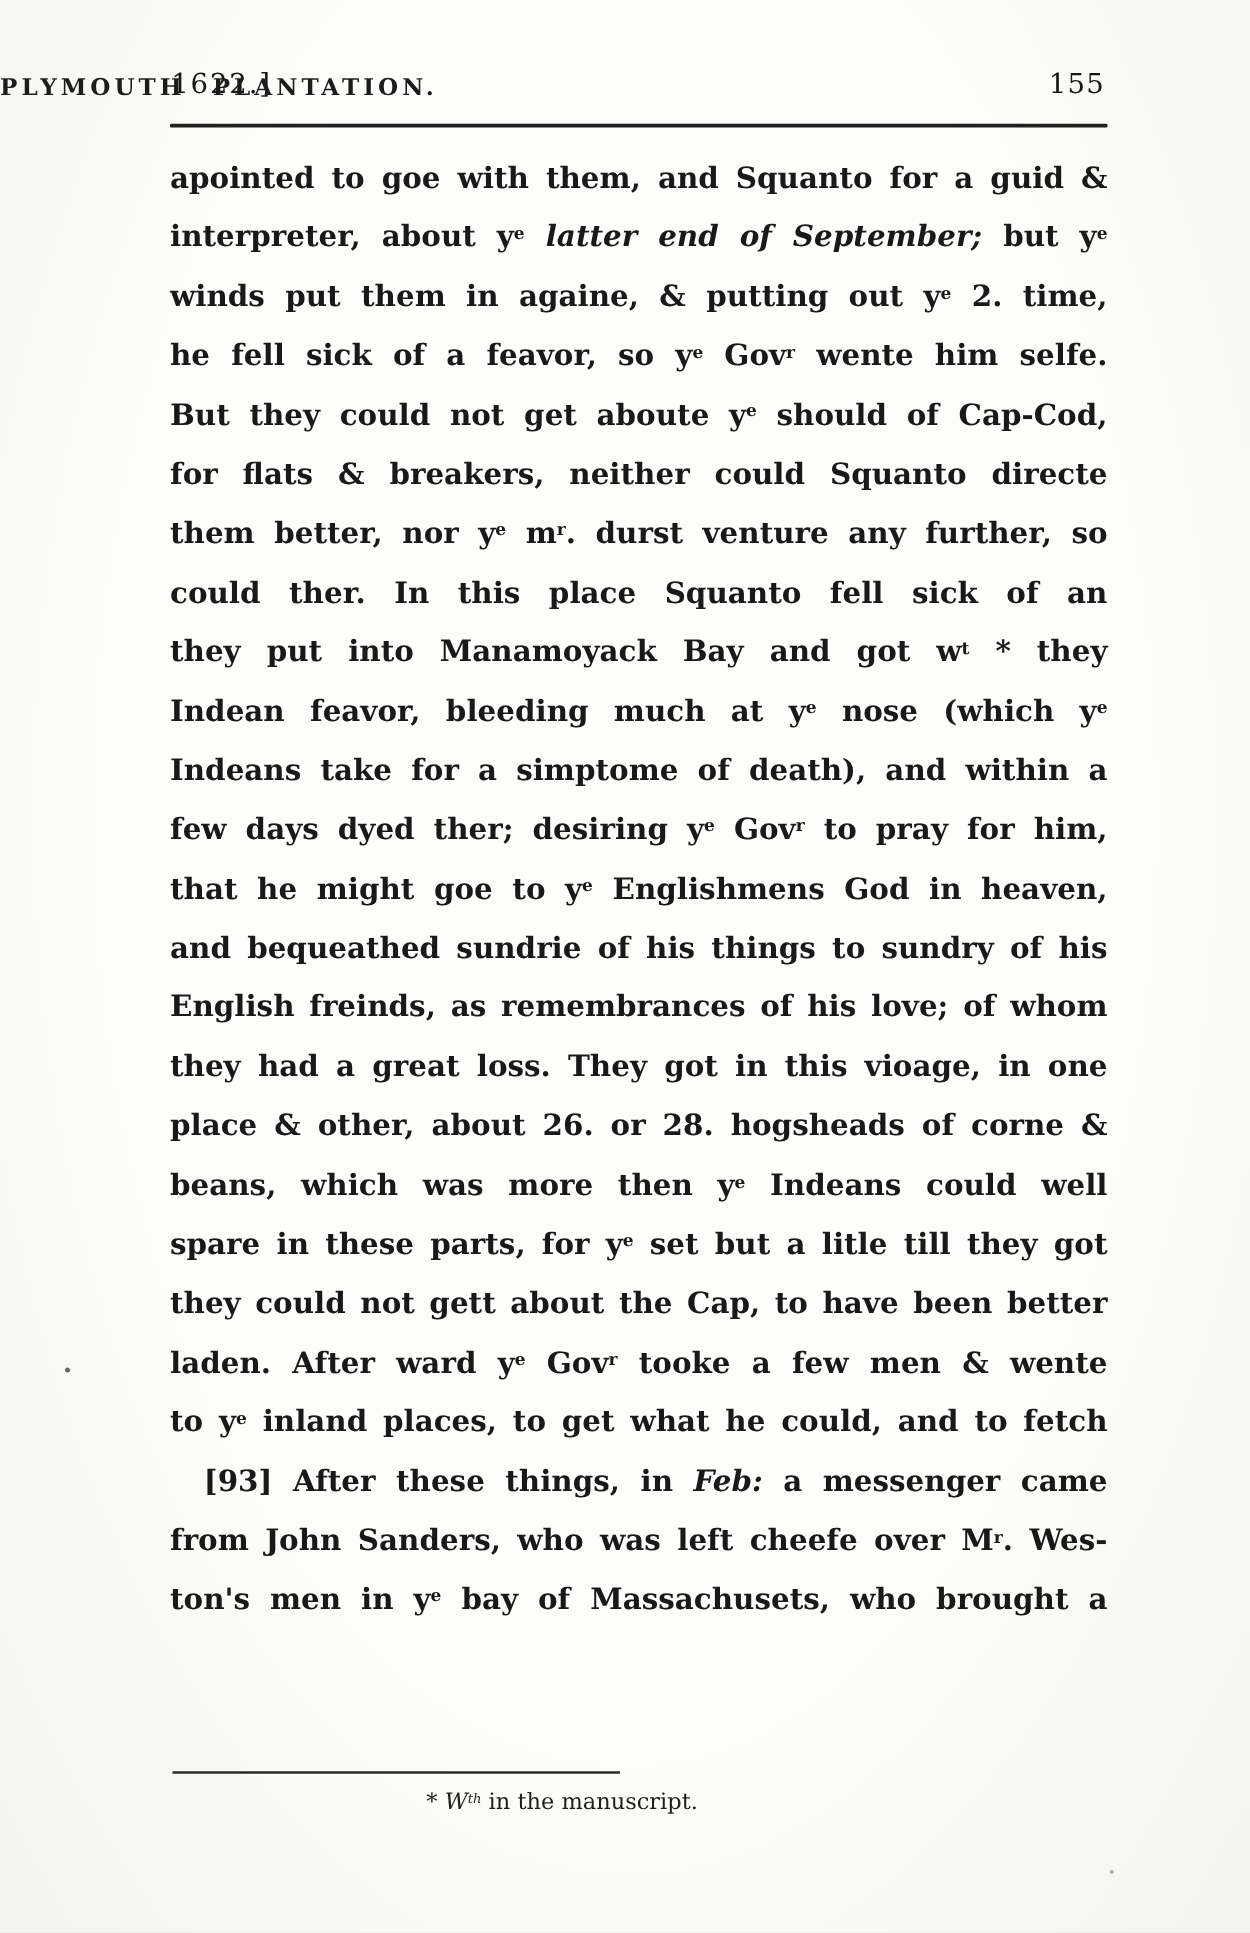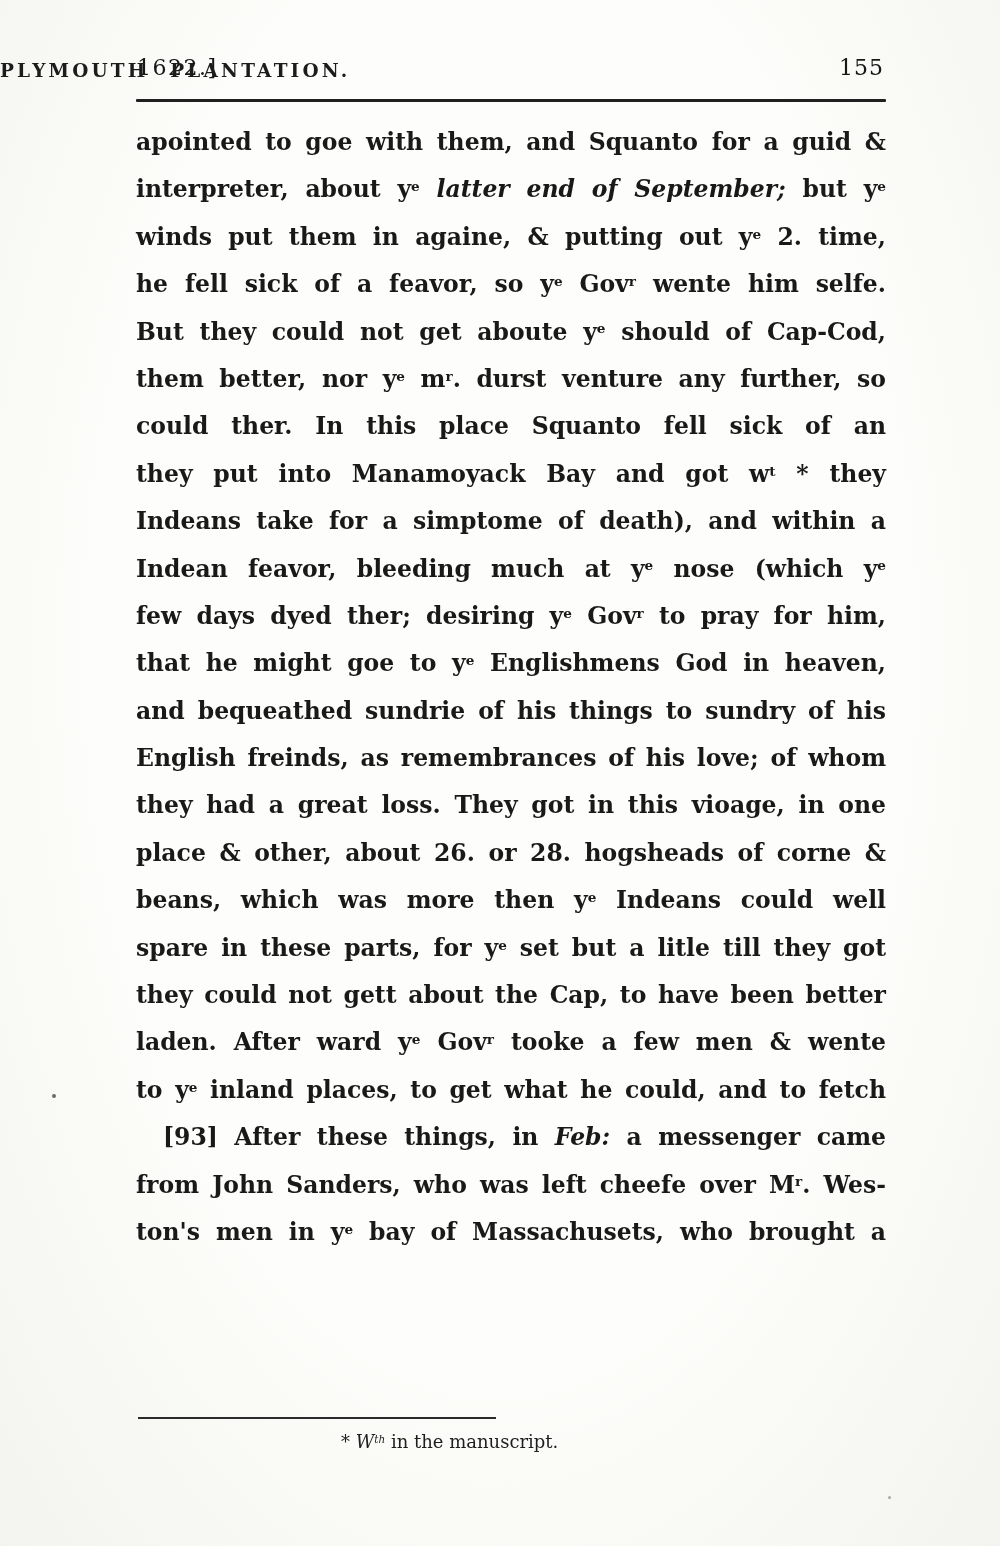--- a/index.html
+++ b/index.html
@@ -87,25 +87,26 @@
   </header>
 
   <div class="header-rule"></div>
 
   <main class="body-text">
       <div class="text-line"><span>apointed to goe with them, and Squanto for a guid &amp;</span></div>
       <div class="text-line"><span>interpreter, about y<sup>e</sup> </span><i>latter end of September;</i><span> but y<sup>e</sup></span></div>
       <div class="text-line"><span>winds put them in againe, &amp; putting out y<sup>e</sup> 2. time,</span></div>
       <div class="text-line"><span>he fell sick of a feavor, so y<sup>e</sup> Gov<sup>r</sup> wente him selfe.</span></div>
       <div class="text-line"><span>But they could not get aboute y<sup>e</sup> should of Cap-Cod,</span></div>
+      <div class="text-line"><span>for flats &amp; breakers, neither could Squanto directe</span></div>
       <div class="text-line"><span>them better, nor y<sup>e</sup> m<sup>r</sup>. durst venture any further, so</span></div>
       <div class="text-line"><span>could ther.  In this place Squanto fell sick of an</span></div>
       <div class="text-line"><span>they put into Manamoyack Bay and got w<sup>t</sup> * they</span></div>
+      <div class="text-line"><span>Indean feavor, bleeding much at y<sup>e</sup> nose (which y<sup>e</sup></span></div>
       <div class="text-line"><span>Indeans take for a simptome of death), and within a</span></div>
-      <div class="text-line"><span>Indean feavor, bleeding much at y<sup>e</sup> nose (which y<sup>e</sup></span></div>
       <div class="text-line"><span>few days dyed ther; desiring y<sup>e</sup> Gov<sup>r</sup> to pray for him,</span></div>
       <div class="text-line"><span>that he might goe to y<sup>e</sup> Englishmens God in heaven,</span></div>
       <div class="text-line"><span>and bequeathed sundrie of his things to sundry of his</span></div>
       <div class="text-line"><span>English freinds, as remembrances of his love; of whom</span></div>
       <div class="text-line"><span>they had a great loss.  They got in this vioage, in one</span></div>
       <div class="text-line"><span>place &amp; other, about 26. or 28. hogsheads of corne &amp;</span></div>
       <div class="text-line"><span>beans, which was more then y<sup>e</sup> Indeans could well</span></div>
       <div class="text-line"><span>spare in these parts, for y<sup>e</sup> set but a litle till they got</span></div>
       <div class="text-line"><span>they could not gett about the Cap, to have been better</span></div>
       <div class="text-line"><span>laden.  After ward y<sup>e</sup> Gov<sup>r</sup> tooke a few men &amp; wente</span></div>

